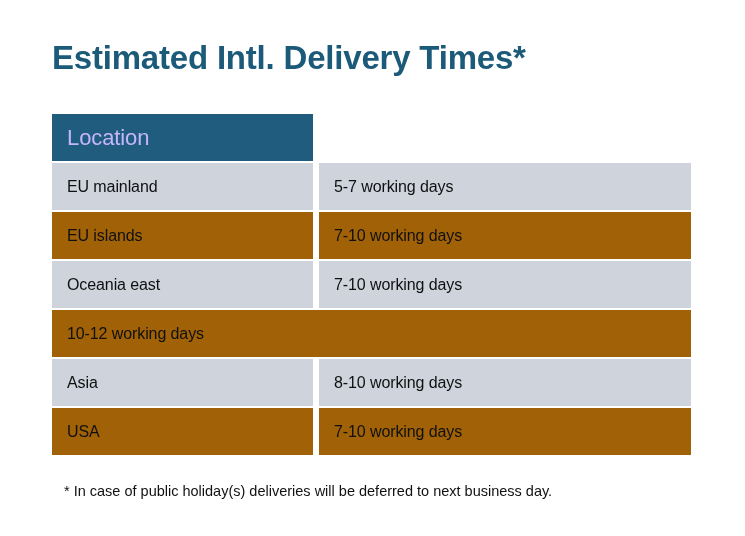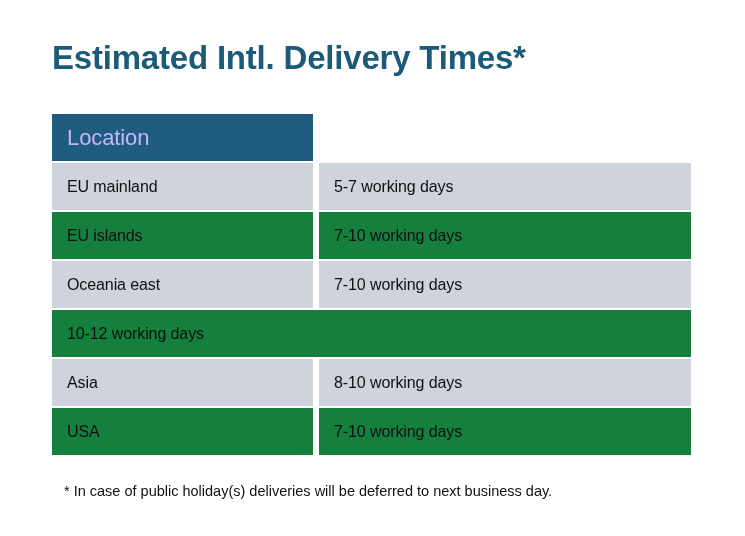--- a/index.html
+++ b/index.html
@@ -86,21 +86,21 @@
   
   .row.body .cell {
     height: 47px;
     color: #101010;
     font-size: 16px;
     font-weight: 400;
     letter-spacing: -0.1px;
   }
 
   .row.body.odd .cell  { background: #CED3DC; }
-  .row.body.even .cell { background: #15803d; }
+  .row.body.even .cell { background: #a16207; }
 
   
   .footnote {
     position: absolute;
     left: 64px;
     top: 481px;
     font-size: 14.5px;
     font-weight: 400;
     line-height: 20px;
     color: #111111;

